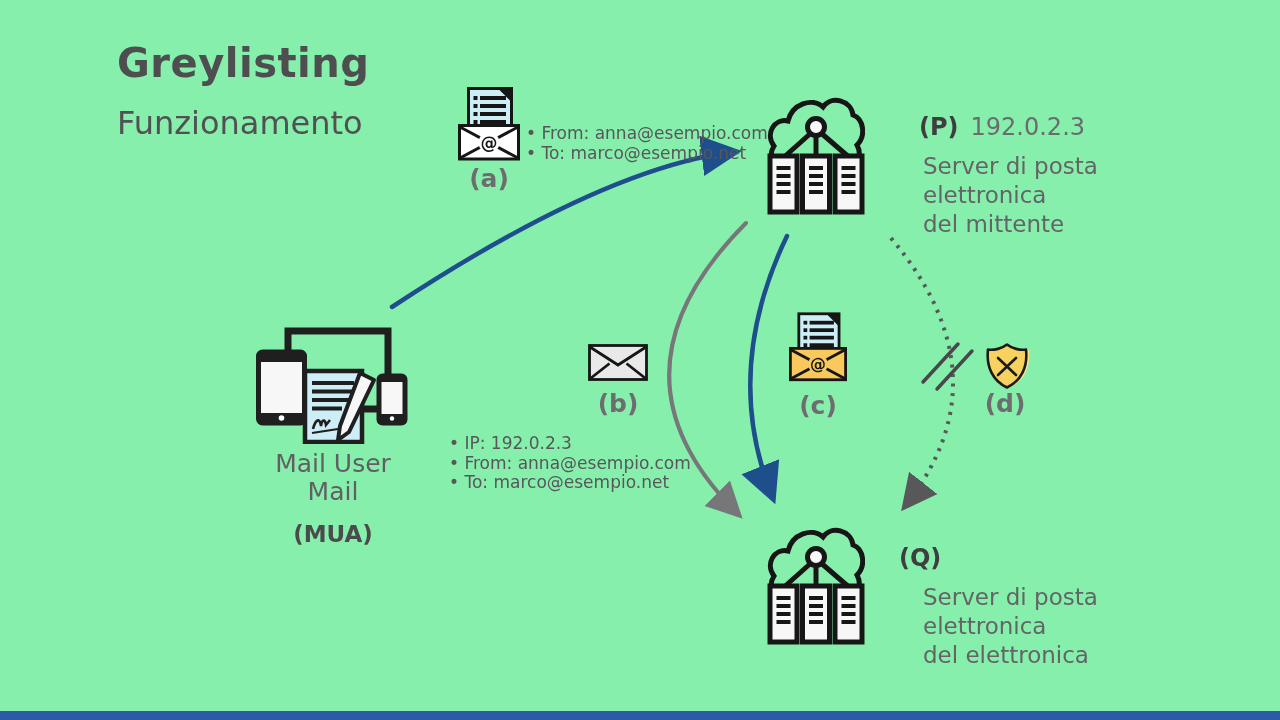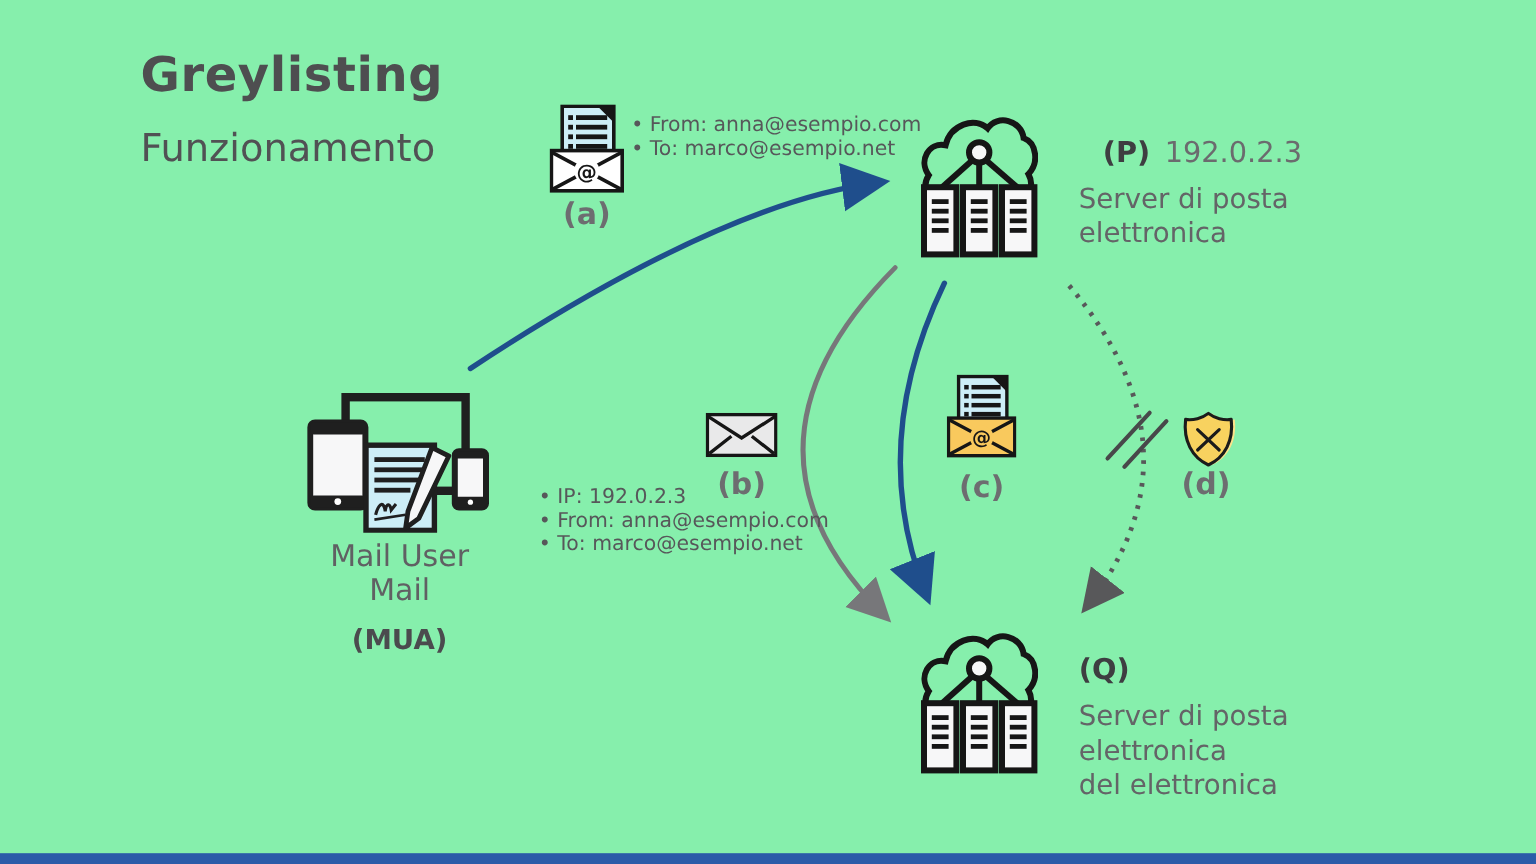--- a/index.html
+++ b/index.html
@@ -12,30 +12,30 @@
   
   .title{left:117px;top:40px;font-size:40px;font-weight:bold;color:#4e4e50;letter-spacing:.5px;}
   .subtitle{left:117px;top:104px;font-size:32px;color:#515154;}
   
   .step-label{font-size:25px;font-weight:bold;color:#6d6d70;text-align:center;}
   .label-a{left:458px;top:164px;width:62px;}
   .label-b{left:586px;top:389px;width:64px;}
   .label-c{left:787px;top:391px;width:62px;}
   .label-d{left:981px;top:389px;width:48px;}
   
-  .details{font-size:17px;color:#57575a;line-height:19.5px;}
+  .details{font-size:17px;color:#57575a;line-height:19.5px;margin-top:29px;}
   .details-a{left:526px;top:95px;}
   .details-b{left:449px;top:405px;}
   
   .node-head{font-size:24px;}
   .node-tag{font-weight:bold;color:#3e3e41;}
   .node-ip{color:#6b6b6e;margin-left:12px;}
   .p-head{left:899px;top:113px;margin-left:20px;}
   .q-head{left:899px;top:544px;}
-  .node-desc{font-size:23px;color:#646467;line-height:29px;}
+  .node-desc{font-size:23px;color:#646467;line-height:29px;margin-left:24px;}
   .p-desc{left:899px;top:152px;}
   .q-desc{left:899px;top:583px;}
   
   .mua-name{left:233px;top:450px;width:200px;text-align:center;
             font-size:25px;color:#606063;line-height:28px;}
   .mua-abbr{left:233px;top:521px;width:200px;text-align:center;
             font-size:23px;font-weight:bold;color:#4b4b4e;}
   
   .icon-a{left:458px;top:87px;}
   .icon-p{left:767px;top:94px;}
@@ -134,20 +134,21 @@
           <rect x="74.5" y="96" width="14" height="4"></rect>
       </g>
     </svg>
   </div>
   <div class="abs node-head p-head">
     <span class="node-tag">(P)</span><span class="node-ip">192.0.2.3</span>
   </div>
   <div class="abs node-desc p-desc">
     <div>Server di posta</div>
     <div>elettronica</div>
+    <div>del mittente</div>
   </div>
 
   <div class="abs icon-mua">
     <svg width="152" height="128" viewBox="0 0 152 128" xmlns="http://www.w3.org/2000/svg">
       <rect x="32" y="15" width="100" height="78" fill="none" stroke="#1f1f1f" stroke-width="7"></rect>
       <rect x="2.5" y="36" width="46" height="71" rx="4" fill="#f7f7f8" stroke="#1f1f1f" stroke-width="5"></rect>
       <rect x="2.5" y="36" width="46" height="10" rx="3" fill="#1f1f1f"></rect>
       <rect x="2.5" y="97" width="46" height="10" rx="3" fill="#1f1f1f"></rect>
       <circle cx="25.5" cy="102" r="2.8" fill="#ffffff"></circle>
       <rect x="123" y="60" width="26" height="47" rx="3.5" fill="#f7f7f8" stroke="#1f1f1f" stroke-width="5"></rect>

